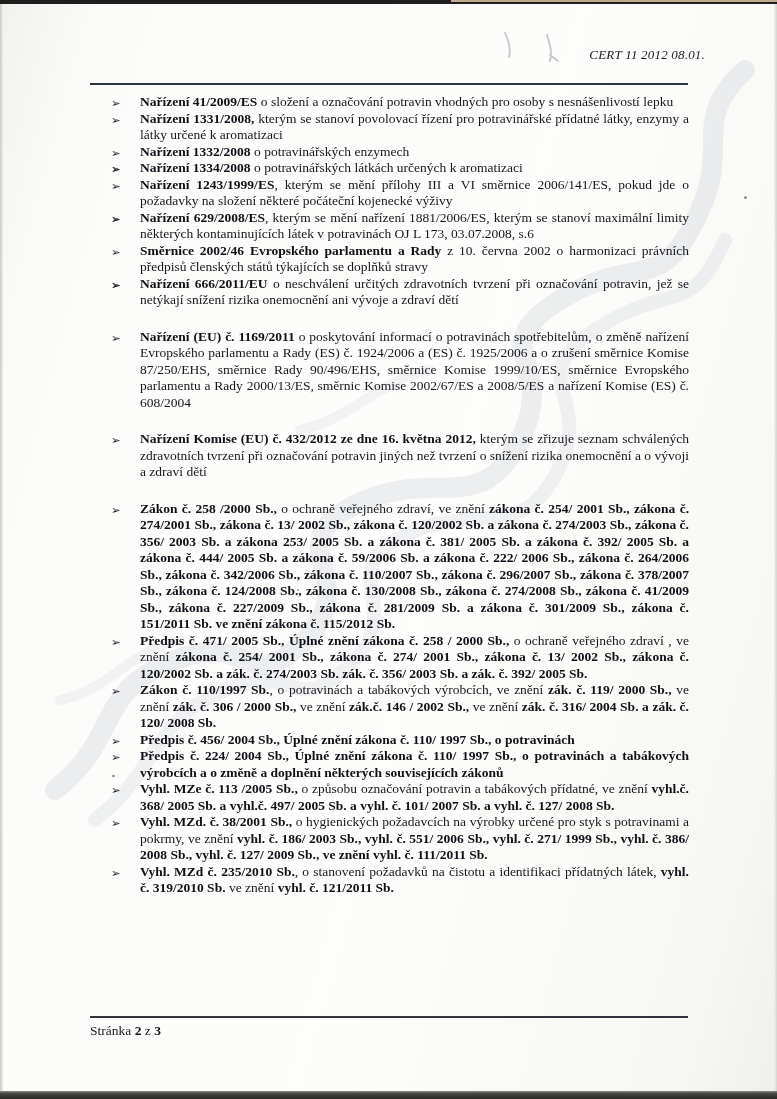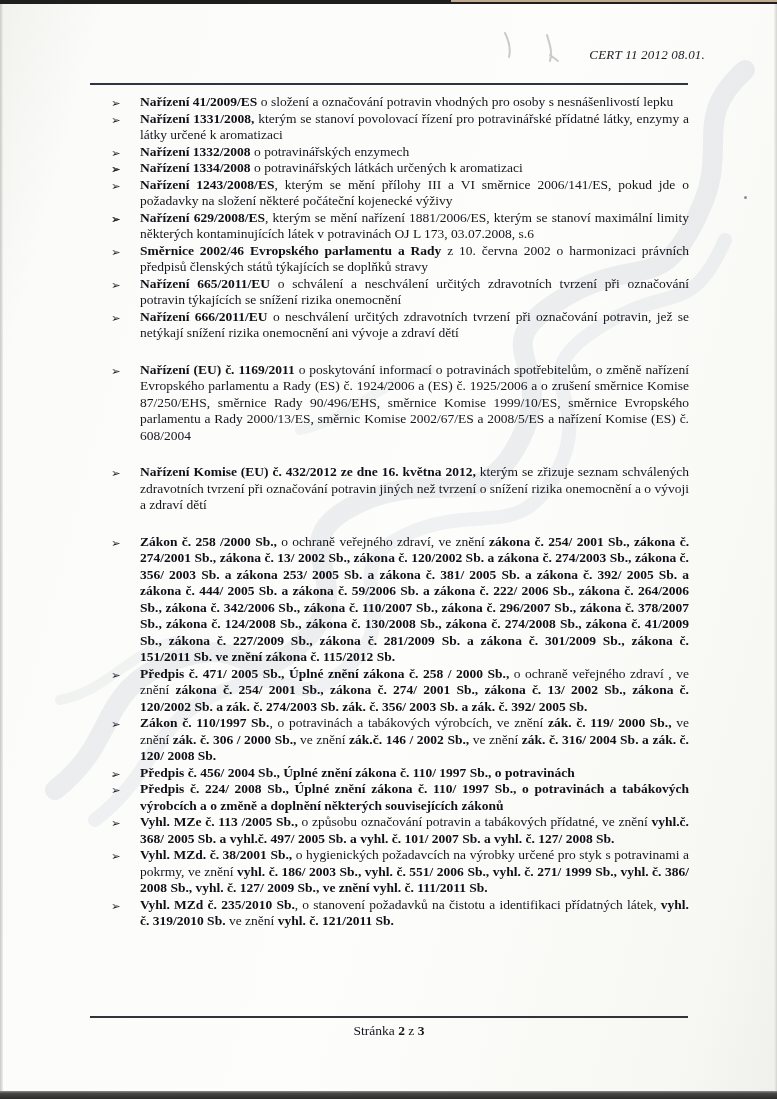--- a/index.html
+++ b/index.html
@@ -42,21 +42,21 @@
   .pencil-mark{position:absolute;z-index:1;pointer-events:none;}
 
   .speck{position:absolute;background:#55555c;border-radius:50%;z-index:3;}
   .speck.s1{left:744px;top:196px;width:3px;height:3px;opacity:.65;}
   .speck.s2{left:112px;top:775px;width:3px;height:2px;opacity:.7;}
   .speck.s3{left:297px;top:589px;width:2px;height:2px;opacity:.55;}
 
   .footer-rule{position:absolute;top:1016px;left:90px;width:598px;height:2px;background:#33333b;}
   .page-footer{
     position:absolute;top:1023px;left:90px;width:598px;
-    text-align:center;font-size:13.5px;color:#16161f;
+    font-size:13.5px;color:#16161f;
   }
   .page-footer b{font-weight:bold;}
 </style>
 </head>
 <body>
 
 <div class="page">
 
   <div class="edge-top"></div>
   <div class="edge-top-tan"></div>
@@ -97,36 +97,35 @@
       </div>
       <div class="item">
         <span class="bullet">➢</span>
       </div>
       <div class="item">
         <span class="bullet">➢</span>
         <div class="txt"><b>Nařízení 1334/2008</b><span> o potravinářských látkách určených k aromatizaci</span></div>
       </div>
       <div class="item">
         <span class="bullet">➢</span>
-        <div class="txt"><b>Nařízení 1243/2008/ES</b><span>, kterým se mění přílohy III a VI směrnice 2006/141/ES, pokud jde o požadavky na složení některé počáteční kojenecké výživy</span></div>
+        <div class="txt"><b>Nařízení 1243/1999/ES</b><span>, kterým se mění přílohy III a VI směrnice 2006/141/ES, pokud jde o požadavky na složení některé počáteční kojenecké výživy</span></div>
       </div>
       <div class="item">
         <span class="bullet">➢</span>
       </div>
       <div class="item">
         <span class="bullet">➢</span>
         <div class="txt"><b>Nařízení 629/2008/ES</b><span>, kterým se mění nařízení 1881/2006/ES, kterým se stanoví maximální limity některých kontaminujících látek v potravinách  OJ L 173, 03.07.2008, s.6</span></div>
       </div>
       <div class="item">
         <span class="bullet">➢</span>
         <div class="txt"><b>Směrnice 2002/46 Evropského parlamentu a Rady</b><span> z 10. června 2002 o harmonizaci právních předpisů členských států týkajících se doplňků stravy</span></div>
       </div>
       <div class="item">
         <span class="bullet">➢</span>
-        <div class="txt"><b>Nařízení 665/2011/EU</b><span> o schválení a neschválení určitých zdravotních tvrzení při označování potravin týkajících se snížení rizika onemocnění</span></div>
       </div>
       <div class="item">
         <span class="bullet">➢</span>
         <div class="txt"><b>Nařízení 666/2011/EU</b><span> o neschválení určitých zdravotních tvrzení při označování potravin, jež se netýkají snížení rizika onemocnění ani vývoje a zdraví dětí</span></div>
       </div>
       <div class="item gap">
         <span class="bullet">➢</span>
         <div class="txt"><b>Nařízení (EU) č. 1169/2011</b><span>  o poskytování informací o potravinách spotřebitelům, o změně nařízení Evropského parlamentu a Rady (ES) č. 1924/2006 a (ES) č. 1925/2006 a o zrušení směrnice Komise 87/250/EHS, směrnice Rady 90/496/EHS, směrnice Komise 1999/10/ES, směrnice Evropského parlamentu a Rady 2000/13/ES, směrnic Komise 2002/67/ES a 2008/5/ES a nařízení Komise (ES) č. 608/2004</span></div>
       </div>
       <div class="item gap">
@@ -144,21 +143,21 @@
       <div class="item">
         <span class="bullet">➢</span>
         <div class="txt"><b>Zákon č. 110/1997 Sb.</b><span>, o potravinách a tabákových výrobcích, ve znění </span><b>zák. č. 119/ 2000 Sb.,</b><span> ve znění </span><b>zák. č. 306 / 2000 Sb.,</b><span> ve znění </span><b>zák.č. 146 / 2002 Sb.,</b><span> ve znění </span><b>zák. č. 316/ 2004 Sb. a zák. č. 120/ 2008 Sb.</b></div>
       </div>
       <div class="item">
         <span class="bullet">➢</span>
         <div class="txt"><b>Předpis č. 456/ 2004 Sb., Úplné znění zákona č. 110/ 1997 Sb., o potravinách</b></div>
       </div>
       <div class="item">
         <span class="bullet">➢</span>
-        <div class="txt"><b>Předpis č. 224/ 2008 Sb., Úplné znění zákona č. 110/ 1997 Sb., o potravinách a tabákových výrobcích a o změně a doplnění některých souvisejících zákonů</b></div>
+        <div class="txt"><b>Předpis č. 224/ 2004 Sb., Úplné znění zákona č. 110/ 1997 Sb., o potravinách a tabákových výrobcích a o změně a doplnění některých souvisejících zákonů</b></div>
       </div>
       <div class="item">
         <span class="bullet">➢</span>
         <div class="txt"><b>Vyhl. MZe č. 113 /2005 Sb.,</b><span> o způsobu označování potravin a tabákových přídatné, ve znění </span><b>vyhl.č. 368/ 2005 Sb. a vyhl.č. 497/ 2005 Sb. a vyhl. č. 101/ 2007 Sb. a vyhl. č. 127/ 2008 Sb.</b></div>
       </div>
       <div class="item">
         <span class="bullet">➢</span>
         <div class="txt"><b>Vyhl. MZd. č. 38/2001 Sb.,</b><span> o hygienických požadavcích na výrobky určené pro styk s potravinami a pokrmy, ve znění </span><b>vyhl. č. 186/ 2003 Sb., vyhl. č. 551/ 2006 Sb., vyhl. č. 271/ 1999 Sb., vyhl. č. 386/ 2008 Sb., vyhl. č. 127/ 2009 Sb., ve znění vyhl. č. 111/2011 Sb.</b></div>
       </div>
       <div class="item">

